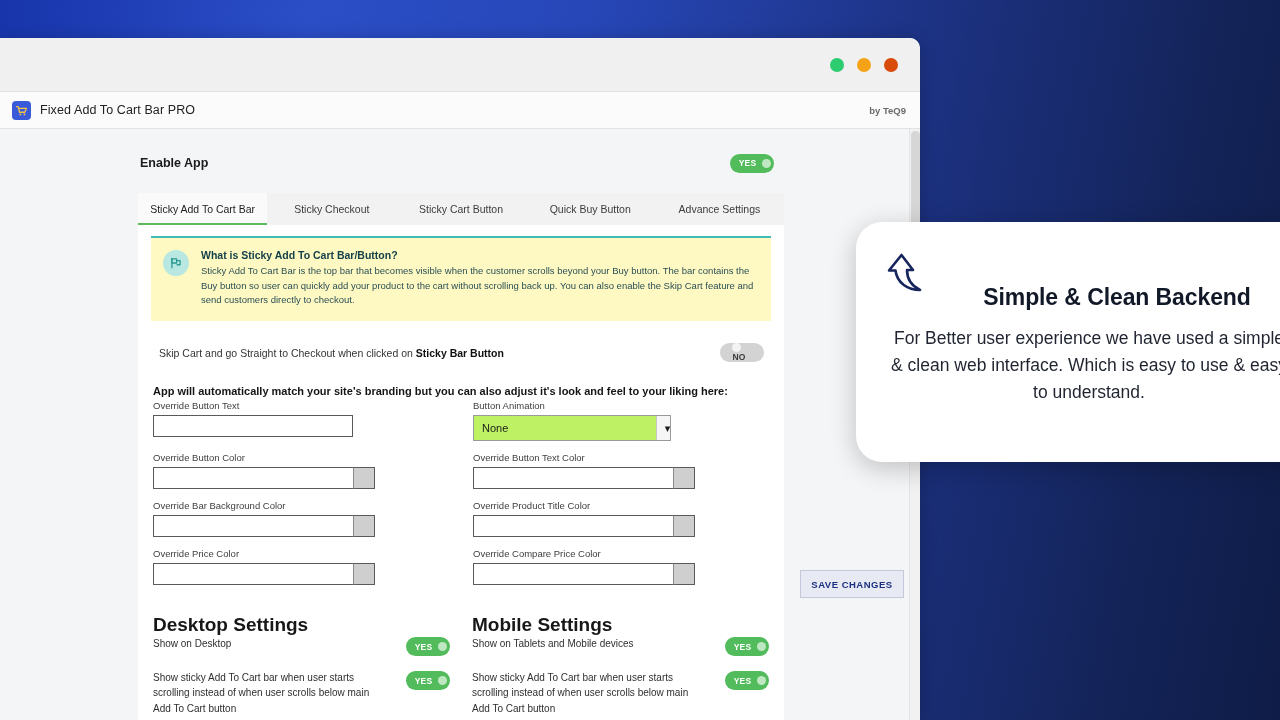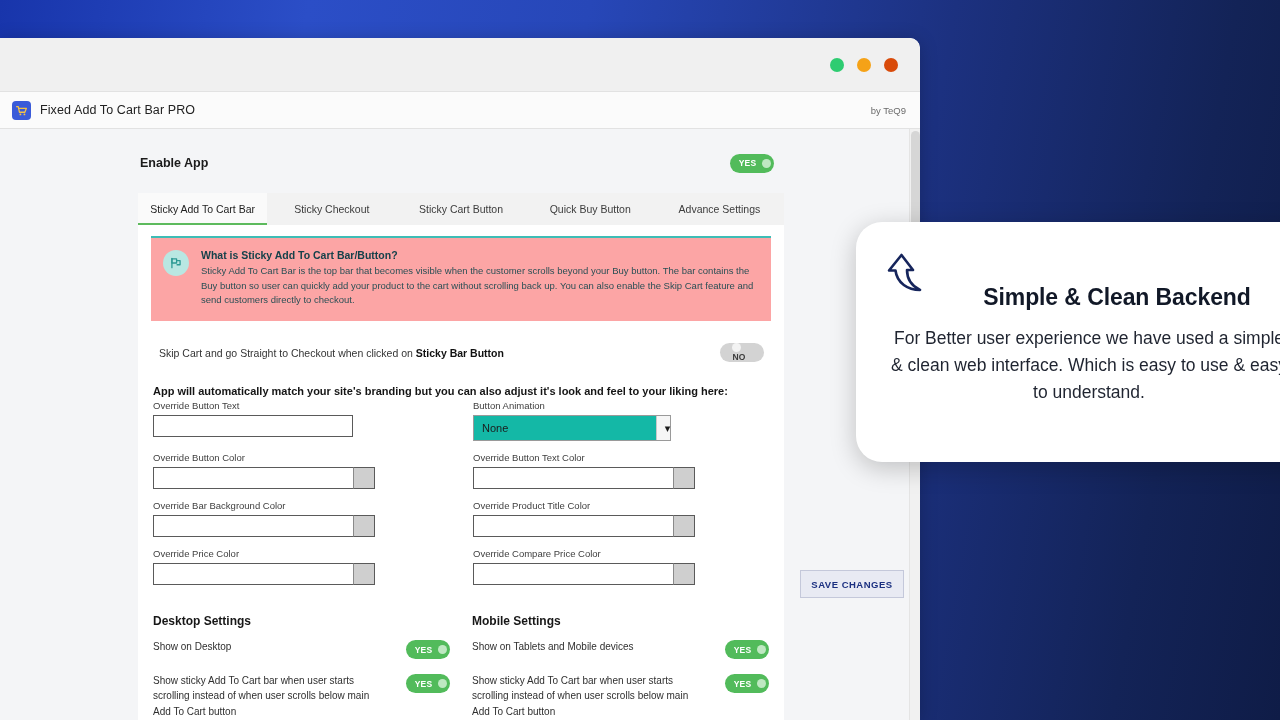--- a/index.html
+++ b/index.html
@@ -57,20 +57,21 @@
   }
   #app-title {
     font-size: 12.5px;
     color: #222;
     letter-spacing: 0.1px;
   }
   #byline {
     margin-left: auto;
     font-size: 9.5px;
     color: #6b6b6b;
+    font-weight: bold;
   }
 
   
   #appbody {
     position: relative;
     height: calc(682px - 53px - 38px);
     background: #f4f5f7;
     overflow: hidden;
   }
   #content {
@@ -172,21 +173,21 @@
     content: "";
     position: absolute;
     left: 0; right: 0; bottom: 0;
     height: 2px;
     background: #5dba5d;
   }
 
   #cardinner { padding: 11px 13px 0 13px; }
 
   #banner {
-    background: #fca5a5;
+    background: #fef9c3;
     border-top: 2px solid #3dbdb6;
     display: flex;
     padding: 11px 12px 13px 12px;
   }
   #banner-icon {
     width: 26px; height: 26px;
     border-radius: 50%;
     background: #b9e7e2;
     flex: none;
     margin-right: 12px;
@@ -246,21 +247,21 @@
   .colorwrap .txtinput { border-right: none; }
   .swatch {
     width: 22px; height: 22px;
     background: #cfcfcf;
     border: 1px solid #5a5a5a;
     border-left: 1px solid #8a8a8a;
   }
   .selectwrap {
     width: 198px; height: 26px;
     border: 1px solid #9a9a9a;
-    background: #14b8a6;
+    background: #bef264;
     display: flex;
     align-items: center;
     position: relative;
   }
   .selectwrap span {
     font-size: 11px;
     color: #1c1c1c;
     padding-left: 8px;
   }
   .selectarrow {
@@ -276,24 +277,23 @@
 
   
   #settings {
     display: grid;
     grid-template-columns: 1fr 1fr;
     column-gap: 22px;
     margin-top: 18px;
     padding: 0 2px 0 2px;
   }
   .col-head {
-    font-size: 12px;
+    font-size: 19px;
     font-weight: bold;
     color: #171717;
-    margin-bottom: 11px;
   }
   .setting-row {
     display: flex;
     align-items: flex-start;
     justify-content: space-between;
     margin-bottom: 14px;
     gap: 10px;
   }
   .setting-label {
     font-size: 10px;

